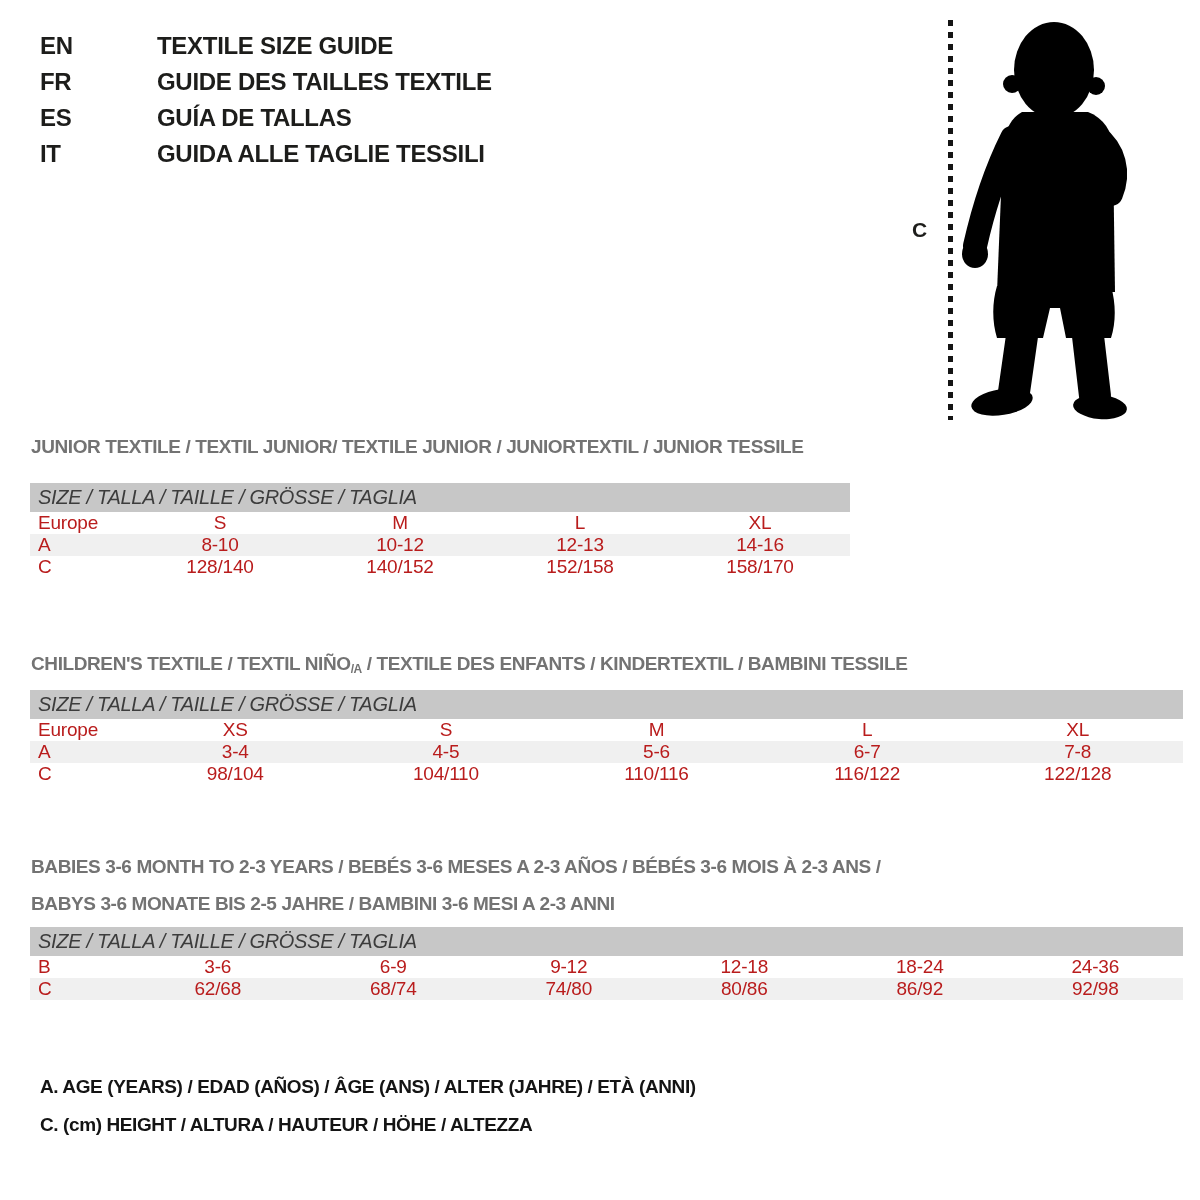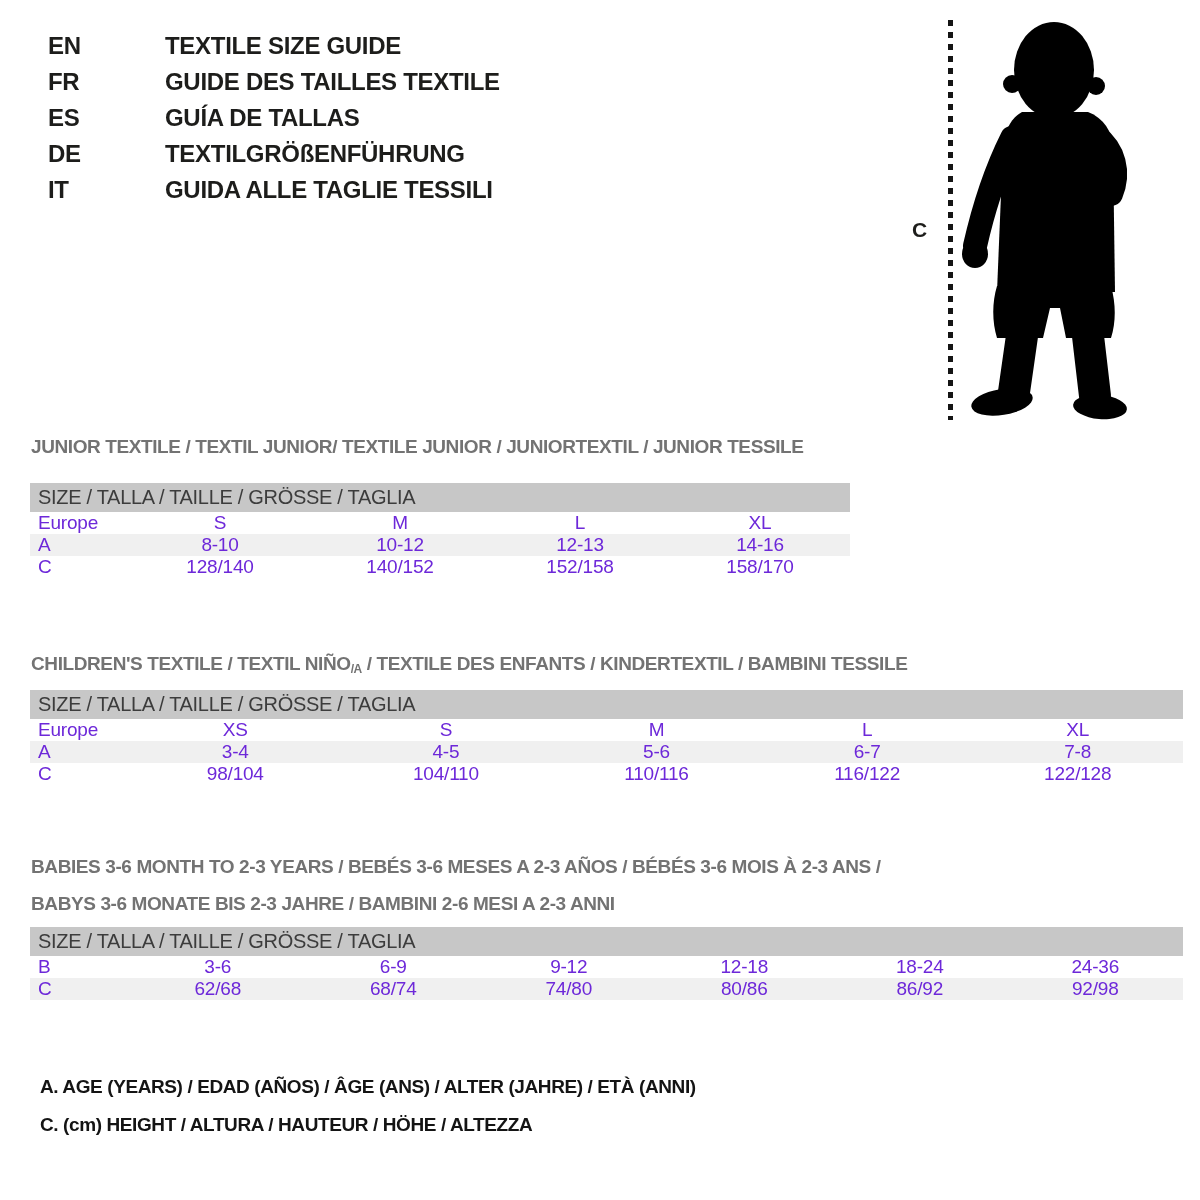--- a/index.html
+++ b/index.html
@@ -6,21 +6,21 @@
   body {
     width: 1200px; height: 1200px;
     background: #ffffff;
     font-family: "Liberation Sans", sans-serif;
     color: #1d1d1b;
     overflow: hidden;
   }
   .page { position: relative; width: 1200px; height: 1200px; }
 
   
-  .langs { position: absolute; left: 48px; top: 28px; }
+  .langs { position: absolute; left: 40px; top: 28px; }
   .lang-row { display: flex; height: 36px; align-items: center; }
   .lang-code { width: 78px; font-size: 24px; font-weight: 700; letter-spacing: -0.3px; }
   .lang-label { font-size: 24px; font-weight: 700; letter-spacing: -0.3px; white-space: nowrap; margin-left: 39px; }
 
   
   .measure-line {
     position: absolute; left: 948px; top: 20px; width: 5px; height: 400px;
     background-image: repeating-linear-gradient(to bottom, #141414 0px, #141414 6px, transparent 6px, transparent 12px);
   }
   .measure-label {
@@ -46,28 +46,28 @@
     border-spacing: 0;
   }
   .tbl-junior   { left: 30px; top: 483px; width: 820px; }
   .tbl-children { left: 30px; top: 690px; width: 1153px; }
   .tbl-babies   { left: 30px; top: 927px; width: 1153px; }
 
   table.size-table td {
     height: 20px; padding: 0;
     font-size: 19px; letter-spacing: -0.2px;
     text-align: center; vertical-align: middle;
-    color: #6d28d9;
+    color: #b91c1c;
   }
   table.size-table col.label-col { width: 100px; }
   table.size-table td.lbl { text-align: left; padding-left: 8px; }
   table.size-table tr.size-head td {
     background: #c7c7c7; height: 29px;
     text-align: left; padding-left: 8px;
-    font-size: 20px; letter-spacing: -0.3px; color: #3c3c3c;
+    font-size: 20px; letter-spacing: -0.3px; color: #3c3c3c; font-style: italic;
   }
   table.size-table tr.shaded td { background: #f0f0f0; }
 
   
   .notes { position: absolute; left: 40px; top: 1068px; }
   .note-line {
     font-size: 19px; font-weight: 700; letter-spacing: -0.4px;
     line-height: 38px; white-space: nowrap; color: #141414;
   }
 </style>
@@ -81,24 +81,20 @@
       <span class="lang-code">EN</span>
       <span class="lang-label">TEXTILE SIZE GUIDE</span>
     </div>
     <div class="lang-row">
       <span class="lang-code">FR</span>
       <span class="lang-label">GUIDE DES TAILLES TEXTILE</span>
     </div>
     <div class="lang-row">
       <span class="lang-code">ES</span>
       <span class="lang-label">GUÍA DE TALLAS</span>
-    </div>
-    <div class="lang-row">
-      <span class="lang-code">DE</span>
-      <span class="lang-label">TEXTILGRÖßENFÜHRUNG</span>
     </div>
     <div class="lang-row">
       <span class="lang-code">IT</span>
       <span class="lang-label">GUIDA ALLE TAGLIE TESSILI</span>
     </div>
   </div>
 
   <div class="measure-line"></div>
   <div class="measure-label">C</div>
   <svg class="silhouette" width="182" height="402" viewBox="0 0 182 402" aria-hidden="true">
@@ -192,21 +188,21 @@
       <td>104/110</td>
       <td>110/116</td>
       <td>116/122</td>
       <td>122/128</td>
     </tr>
   </tbody>
     </table>
 
   <h2 class="sec-title title-babies">
     <span style="display:block">BABIES 3-6 MONTH TO 2-3 YEARS / BEBÉS 3-6 MESES A 2-3 AÑOS / BÉBÉS 3-6 MOIS À 2-3 ANS /</span>
-    <span style="display:block">BABYS 3-6 MONATE BIS 2-3 JAHRE / BAMBINI 2-6 MESI A 2-3 ANNI</span>
+    <span style="display:block">BABYS 3-6 MONATE BIS 2-5 JAHRE / BAMBINI 3-6 MESI A 2-3 ANNI</span>
   </h2>
   <table class="size-table tbl-babies">
     <colgroup>
       <col class="label-col">
         <col>
         <col>
         <col>
         <col>
         <col>
         <col>

